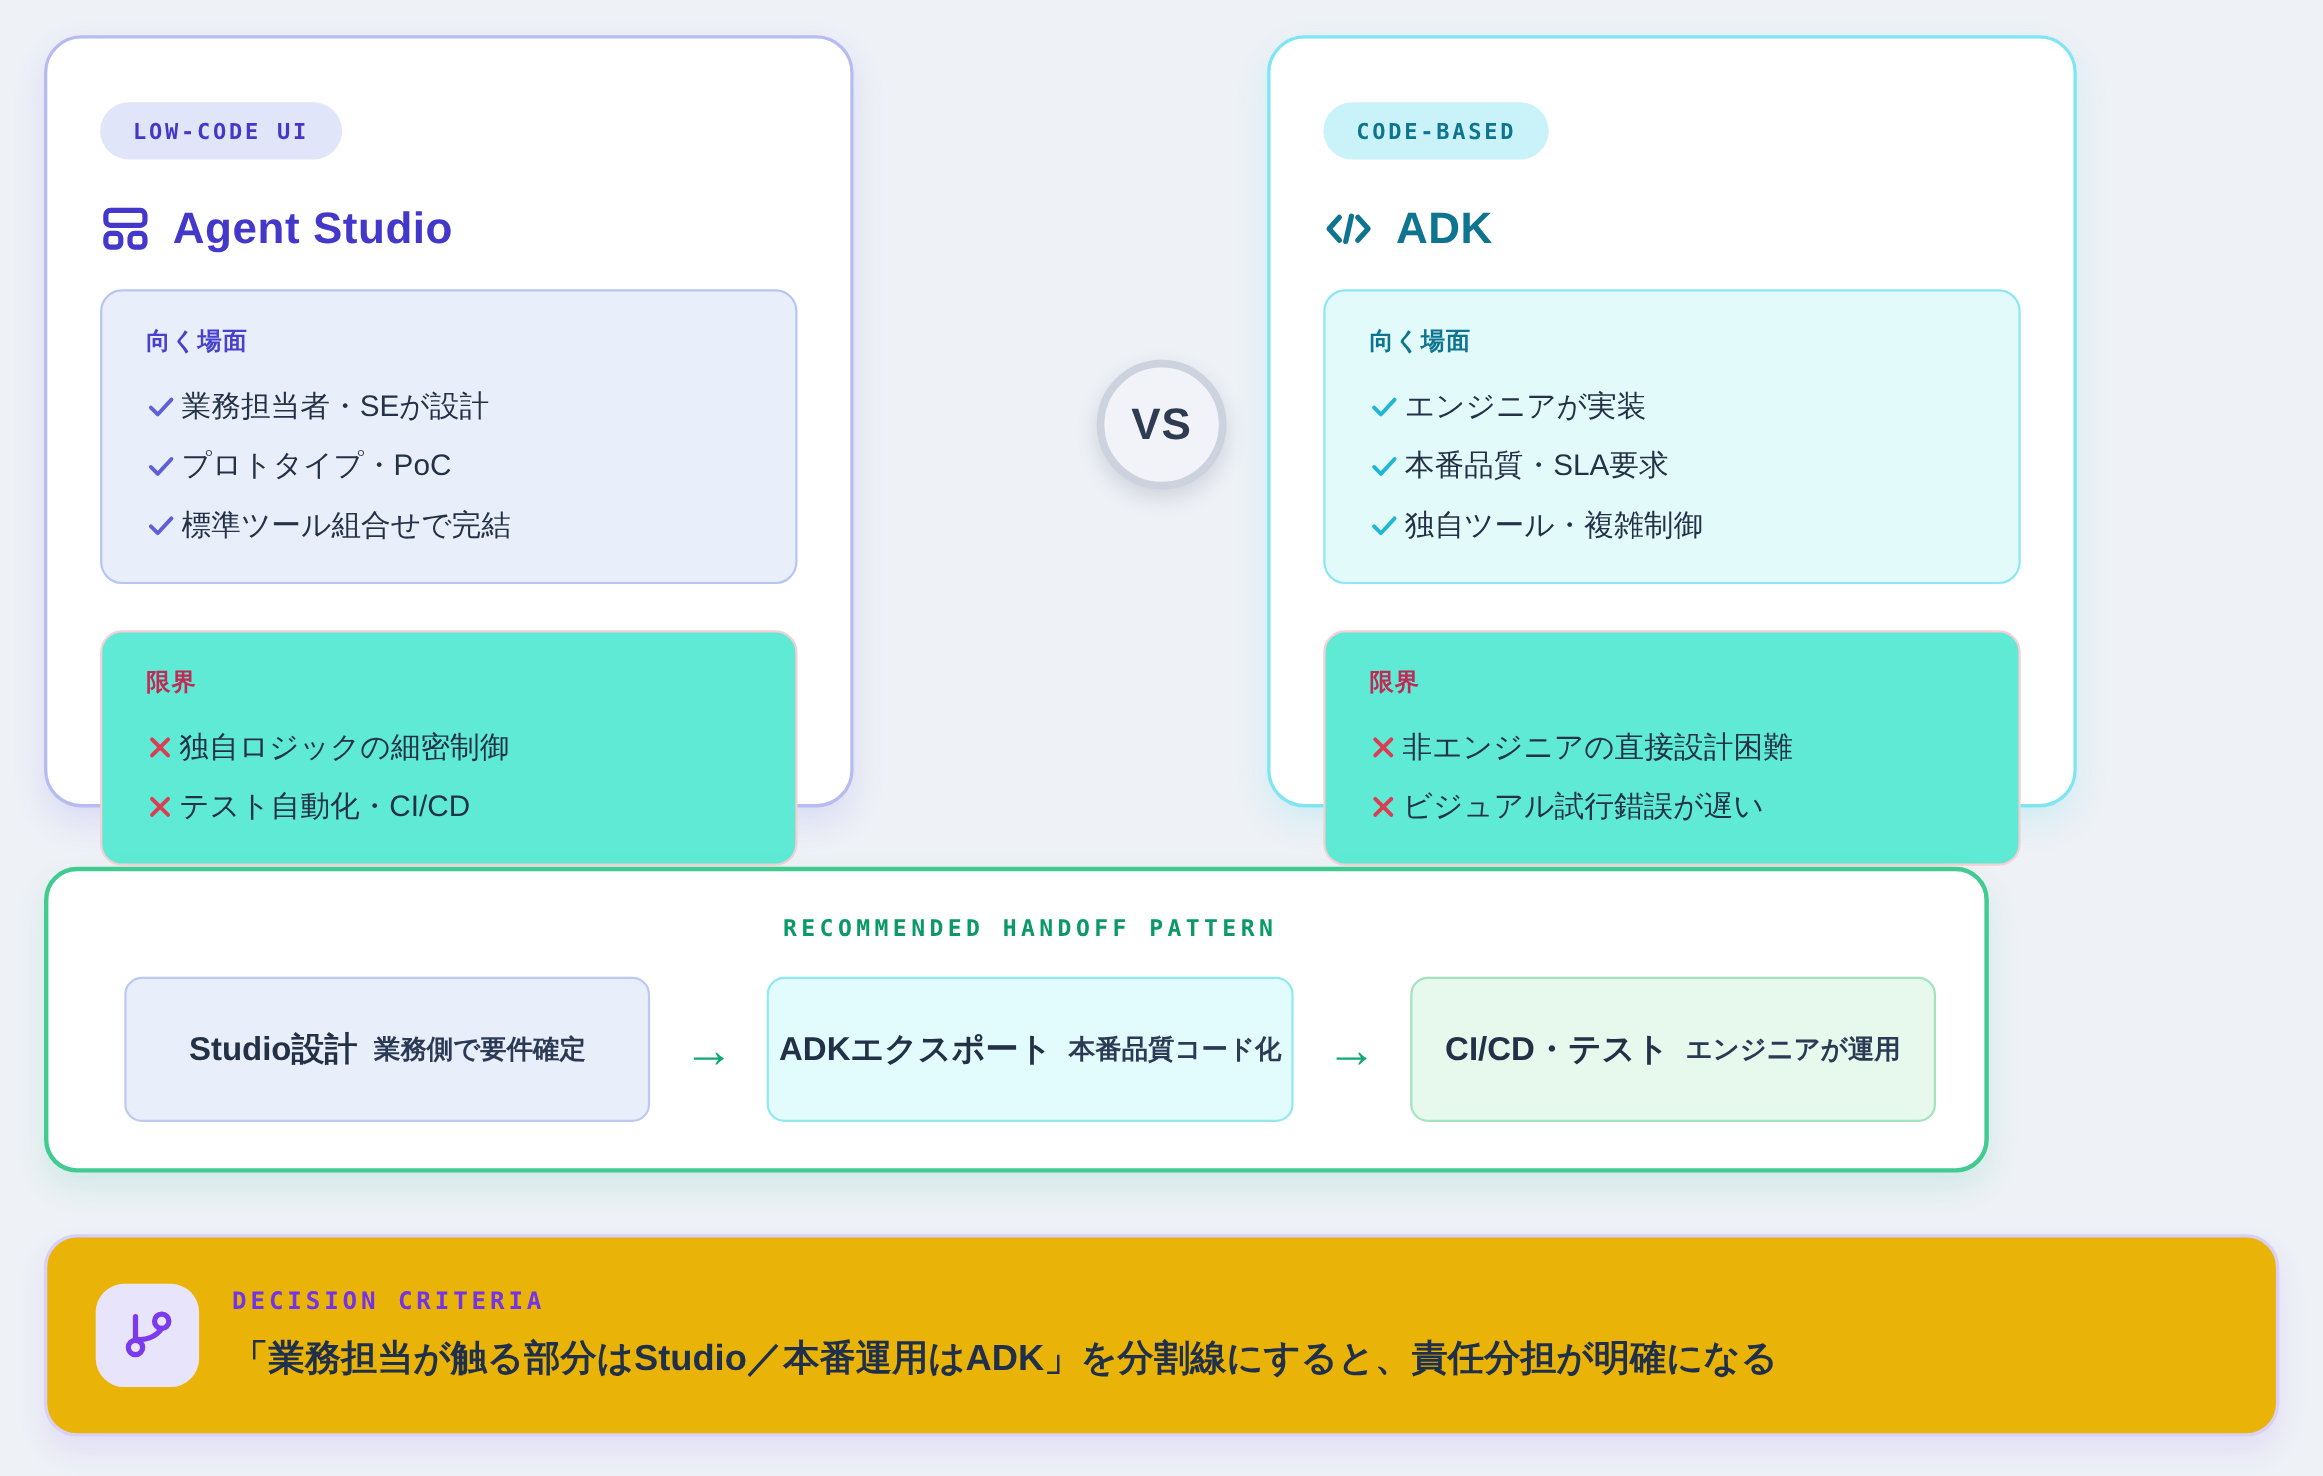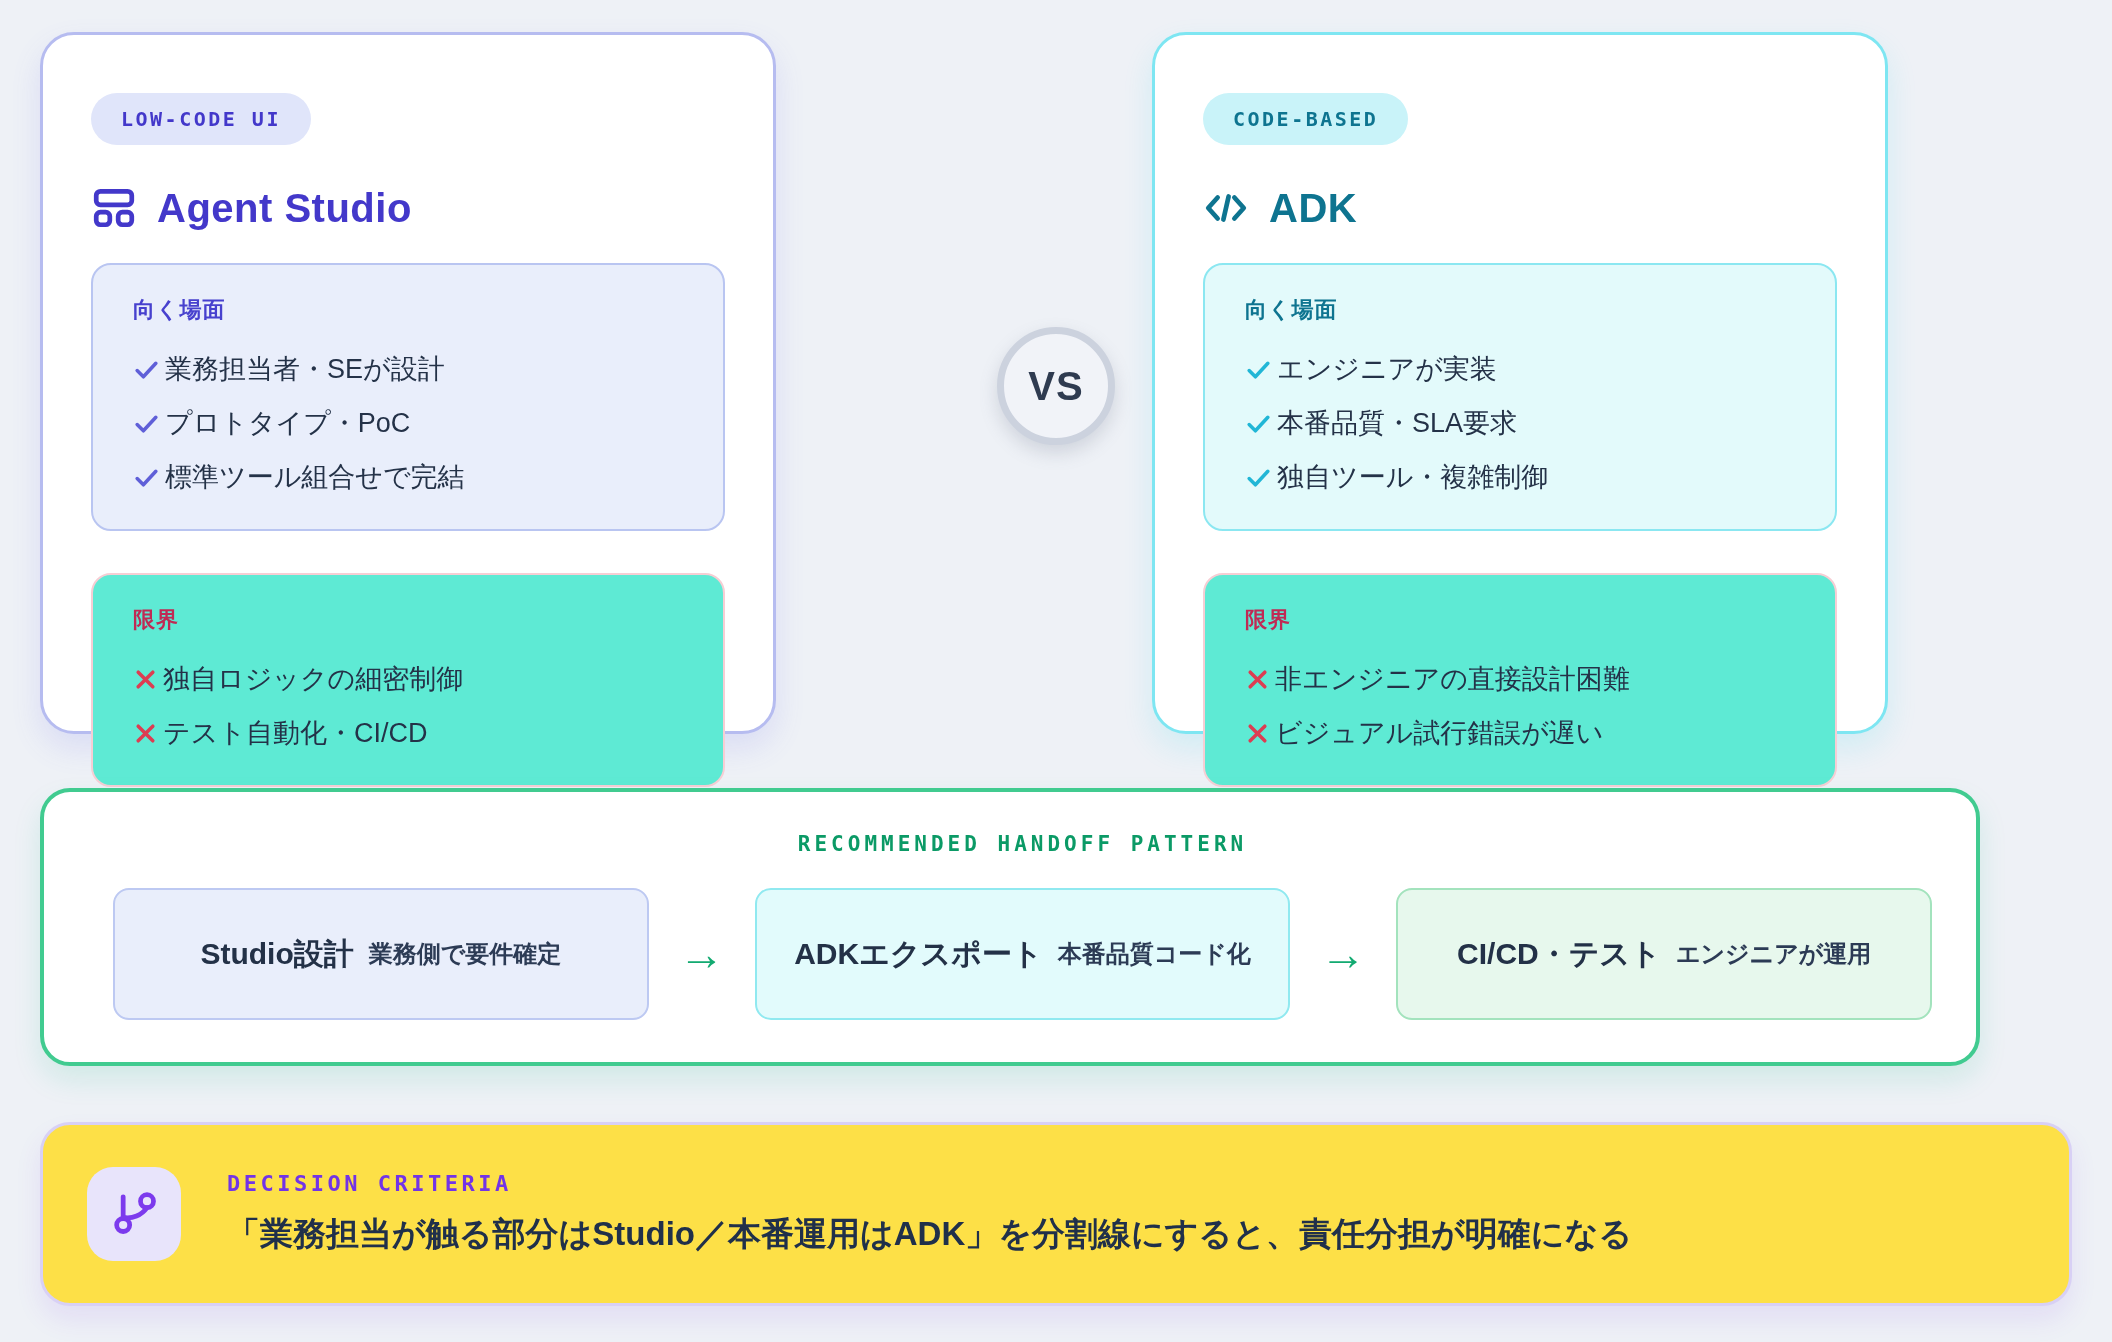--- a/index.html
+++ b/index.html
@@ -54,21 +54,21 @@
   .vs-circle {
     position: absolute; left: 997px; top: 327px; width: 118px; height: 118px;
     border-radius: 50%; background: #f1f3f8; border: 7px solid #ccd2de;
     display: flex; align-items: center; justify-content: center;
     font-size: 40px; font-weight: 800; color: #2f3b50; letter-spacing: 1px;
     box-shadow: 0 8px 18px rgba(100,110,130,.22);
   }
 
   
   .handoff {
-    position: absolute; left: 40px; top: 788px; width: 1940px; height: 278px;
+    position: absolute; left: 40px; top: 788px; width: 1768px; height: 278px;
     background: #ffffff; border: 4px solid #41cb90; border-radius: 30px;
     padding: 40px 44px 0 69px; box-shadow: 0 14px 28px rgba(16,185,129,.13);
   }
   .handoff-heading {
     text-align: center; font-family: "DejaVu Sans Mono", monospace;
     font-weight: bold; font-size: 21px; letter-spacing: 4px; color: #0b9a66;
   }
   .steps-row { display: flex; align-items: center; margin-top: 32px; }
   .step {
     flex: 1; height: 132px; border-radius: 16px;
@@ -80,22 +80,22 @@
   .step-title { font-size: 30px; font-weight: 800; color: #233147; }
   .step-sub   { font-size: 24px; font-weight: bold; color: #2c3b55; }
   .flow-arrow {
     width: 106px; flex: 0 0 auto; text-align: center;
     font-size: 46px; font-weight: bold; color: #13aa71; line-height: 1;
   }
 
   
   .decision {
     position: absolute; left: 40px; top: 1122px; width: 2032px; height: 184px;
-    background: #fde047; border: 3px solid #d8d0f5; border-radius: 30px;
-    display: flex; align-items: center; gap: 46px; padding: 0 44px;
+    background: #eab308; border: 3px solid #d8d0f5; border-radius: 30px;
+    display: flex; align-items: center; gap: 30px; padding: 0 44px;
     box-shadow: 0 14px 26px rgba(124,58,237,.10);
   }
   .decision-iconbox {
     width: 94px; height: 94px; border-radius: 26px; background: #e8e4fb;
     display: flex; align-items: center; justify-content: center; flex: 0 0 auto;
   }
   .decision-label {
     font-family: "DejaVu Sans Mono", monospace; font-weight: bold;
     font-size: 22px; letter-spacing: 3.5px; color: #7234e6;
   }

